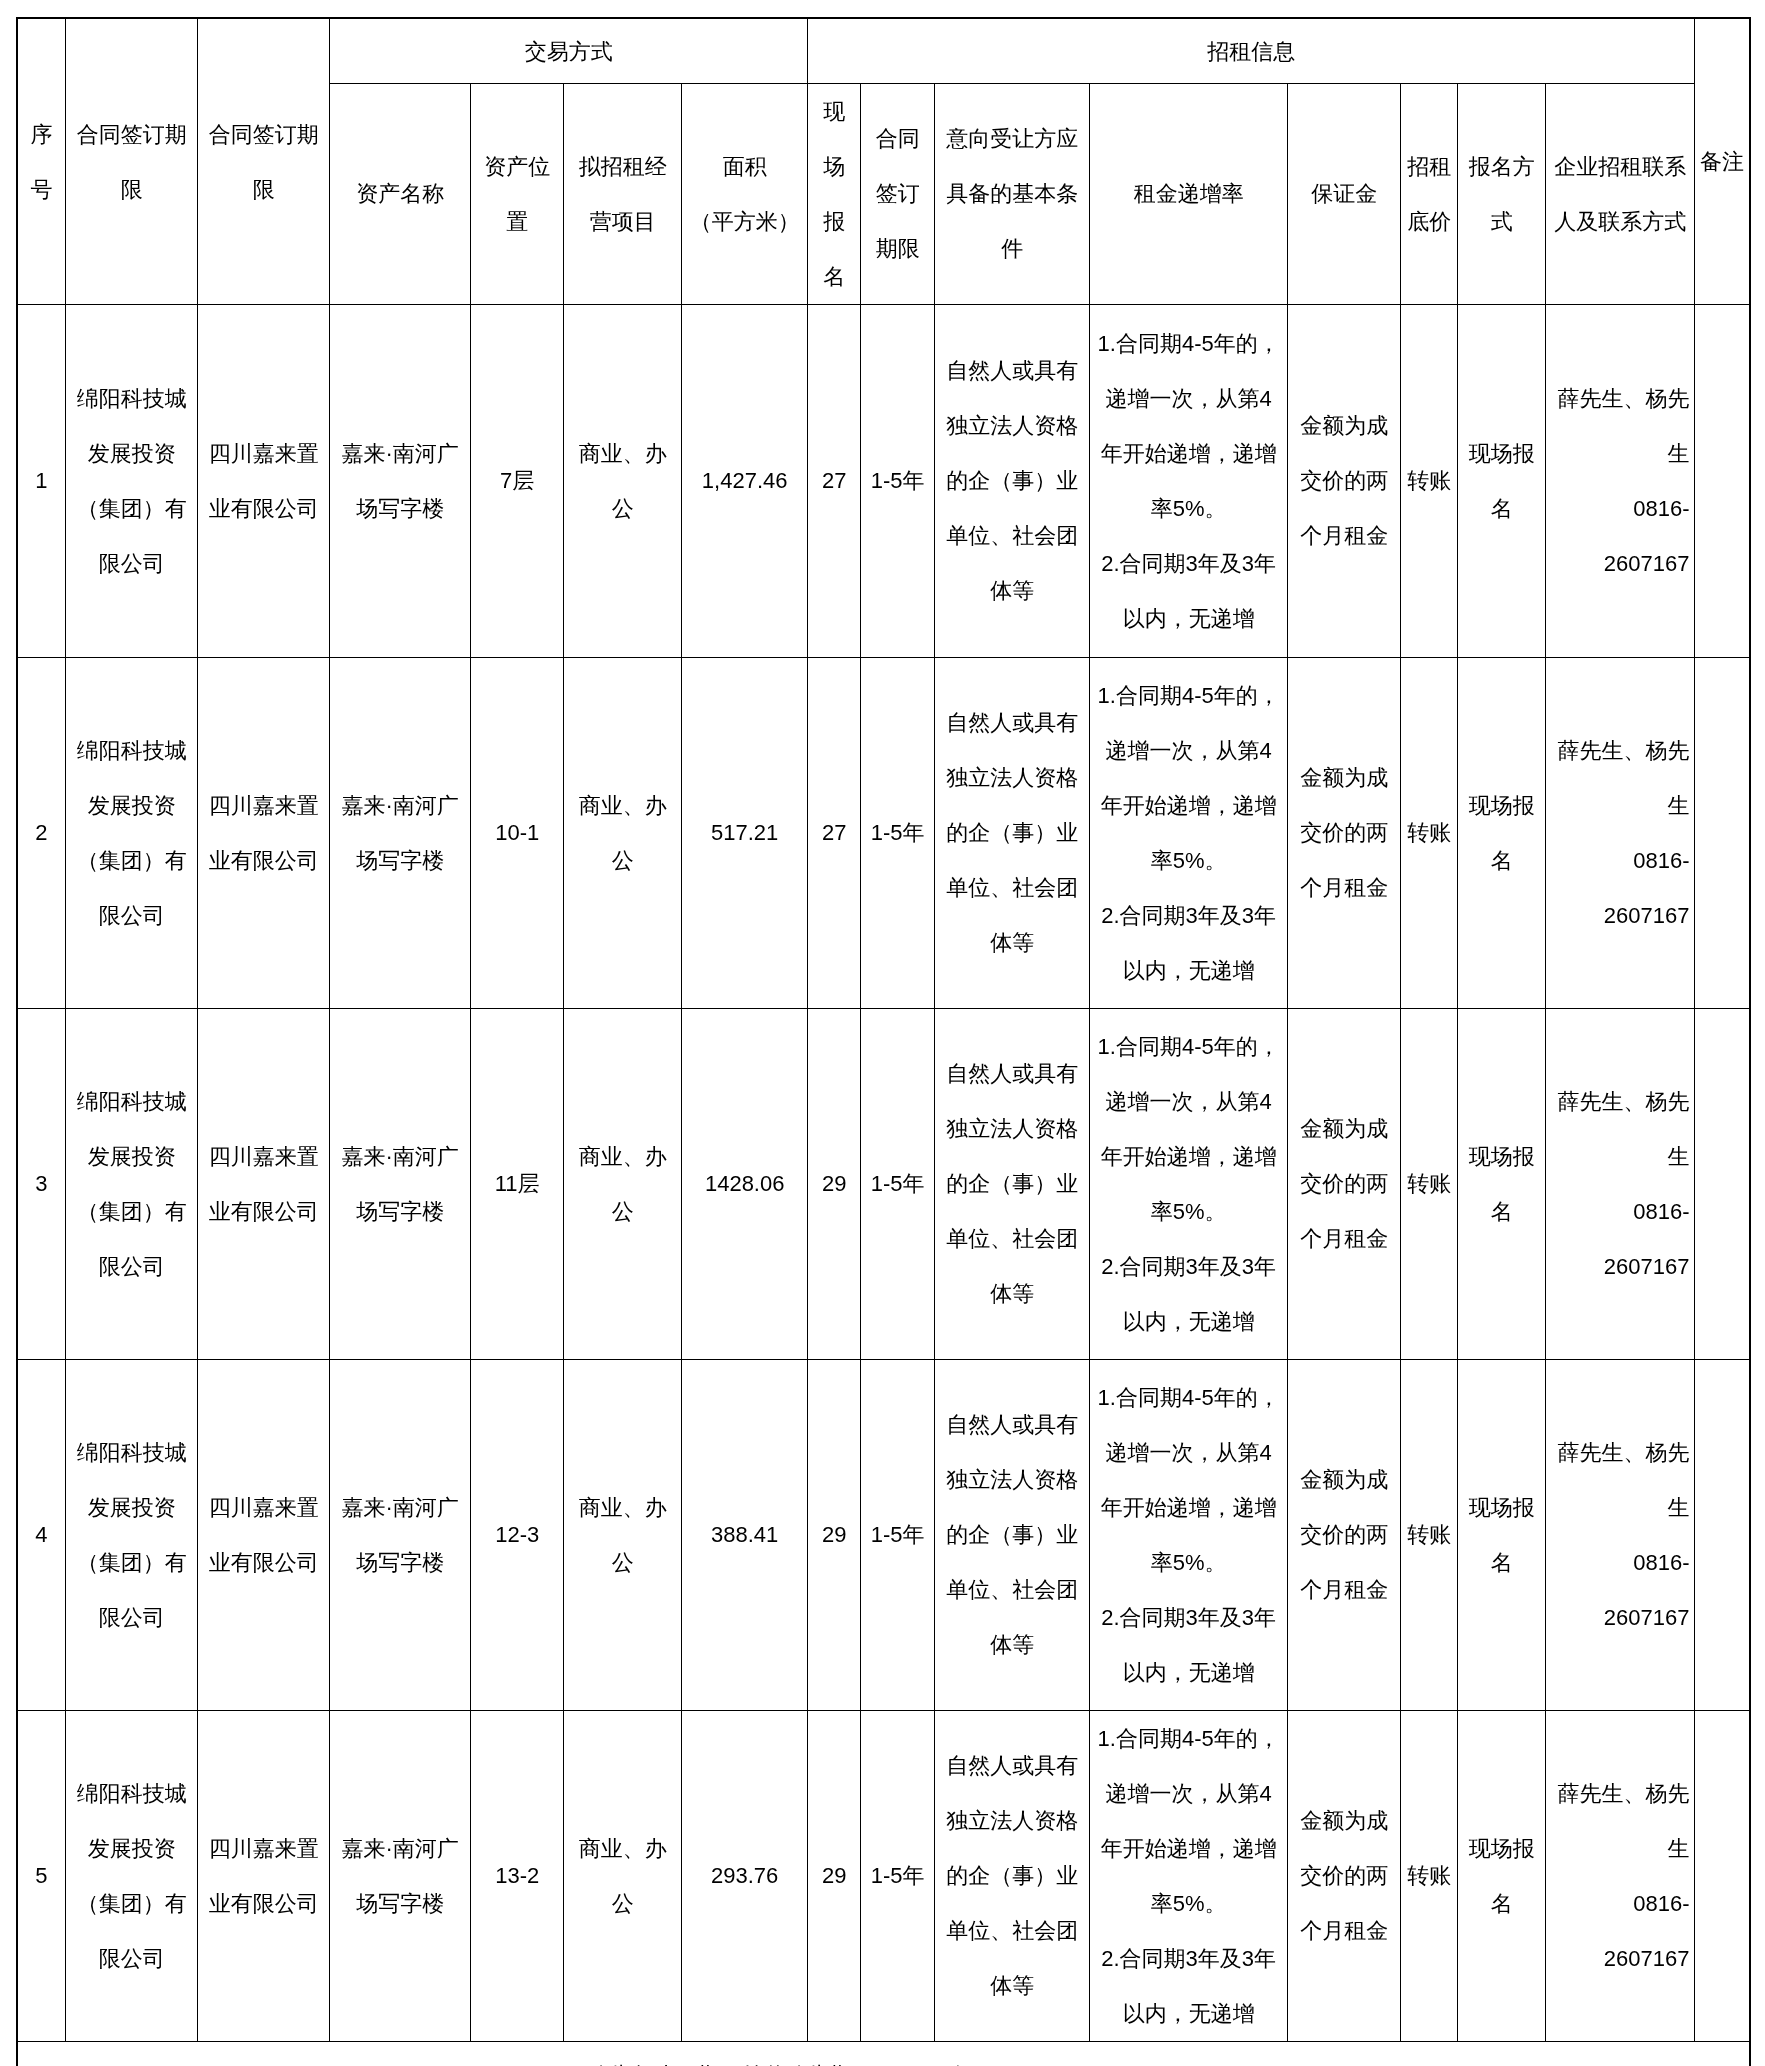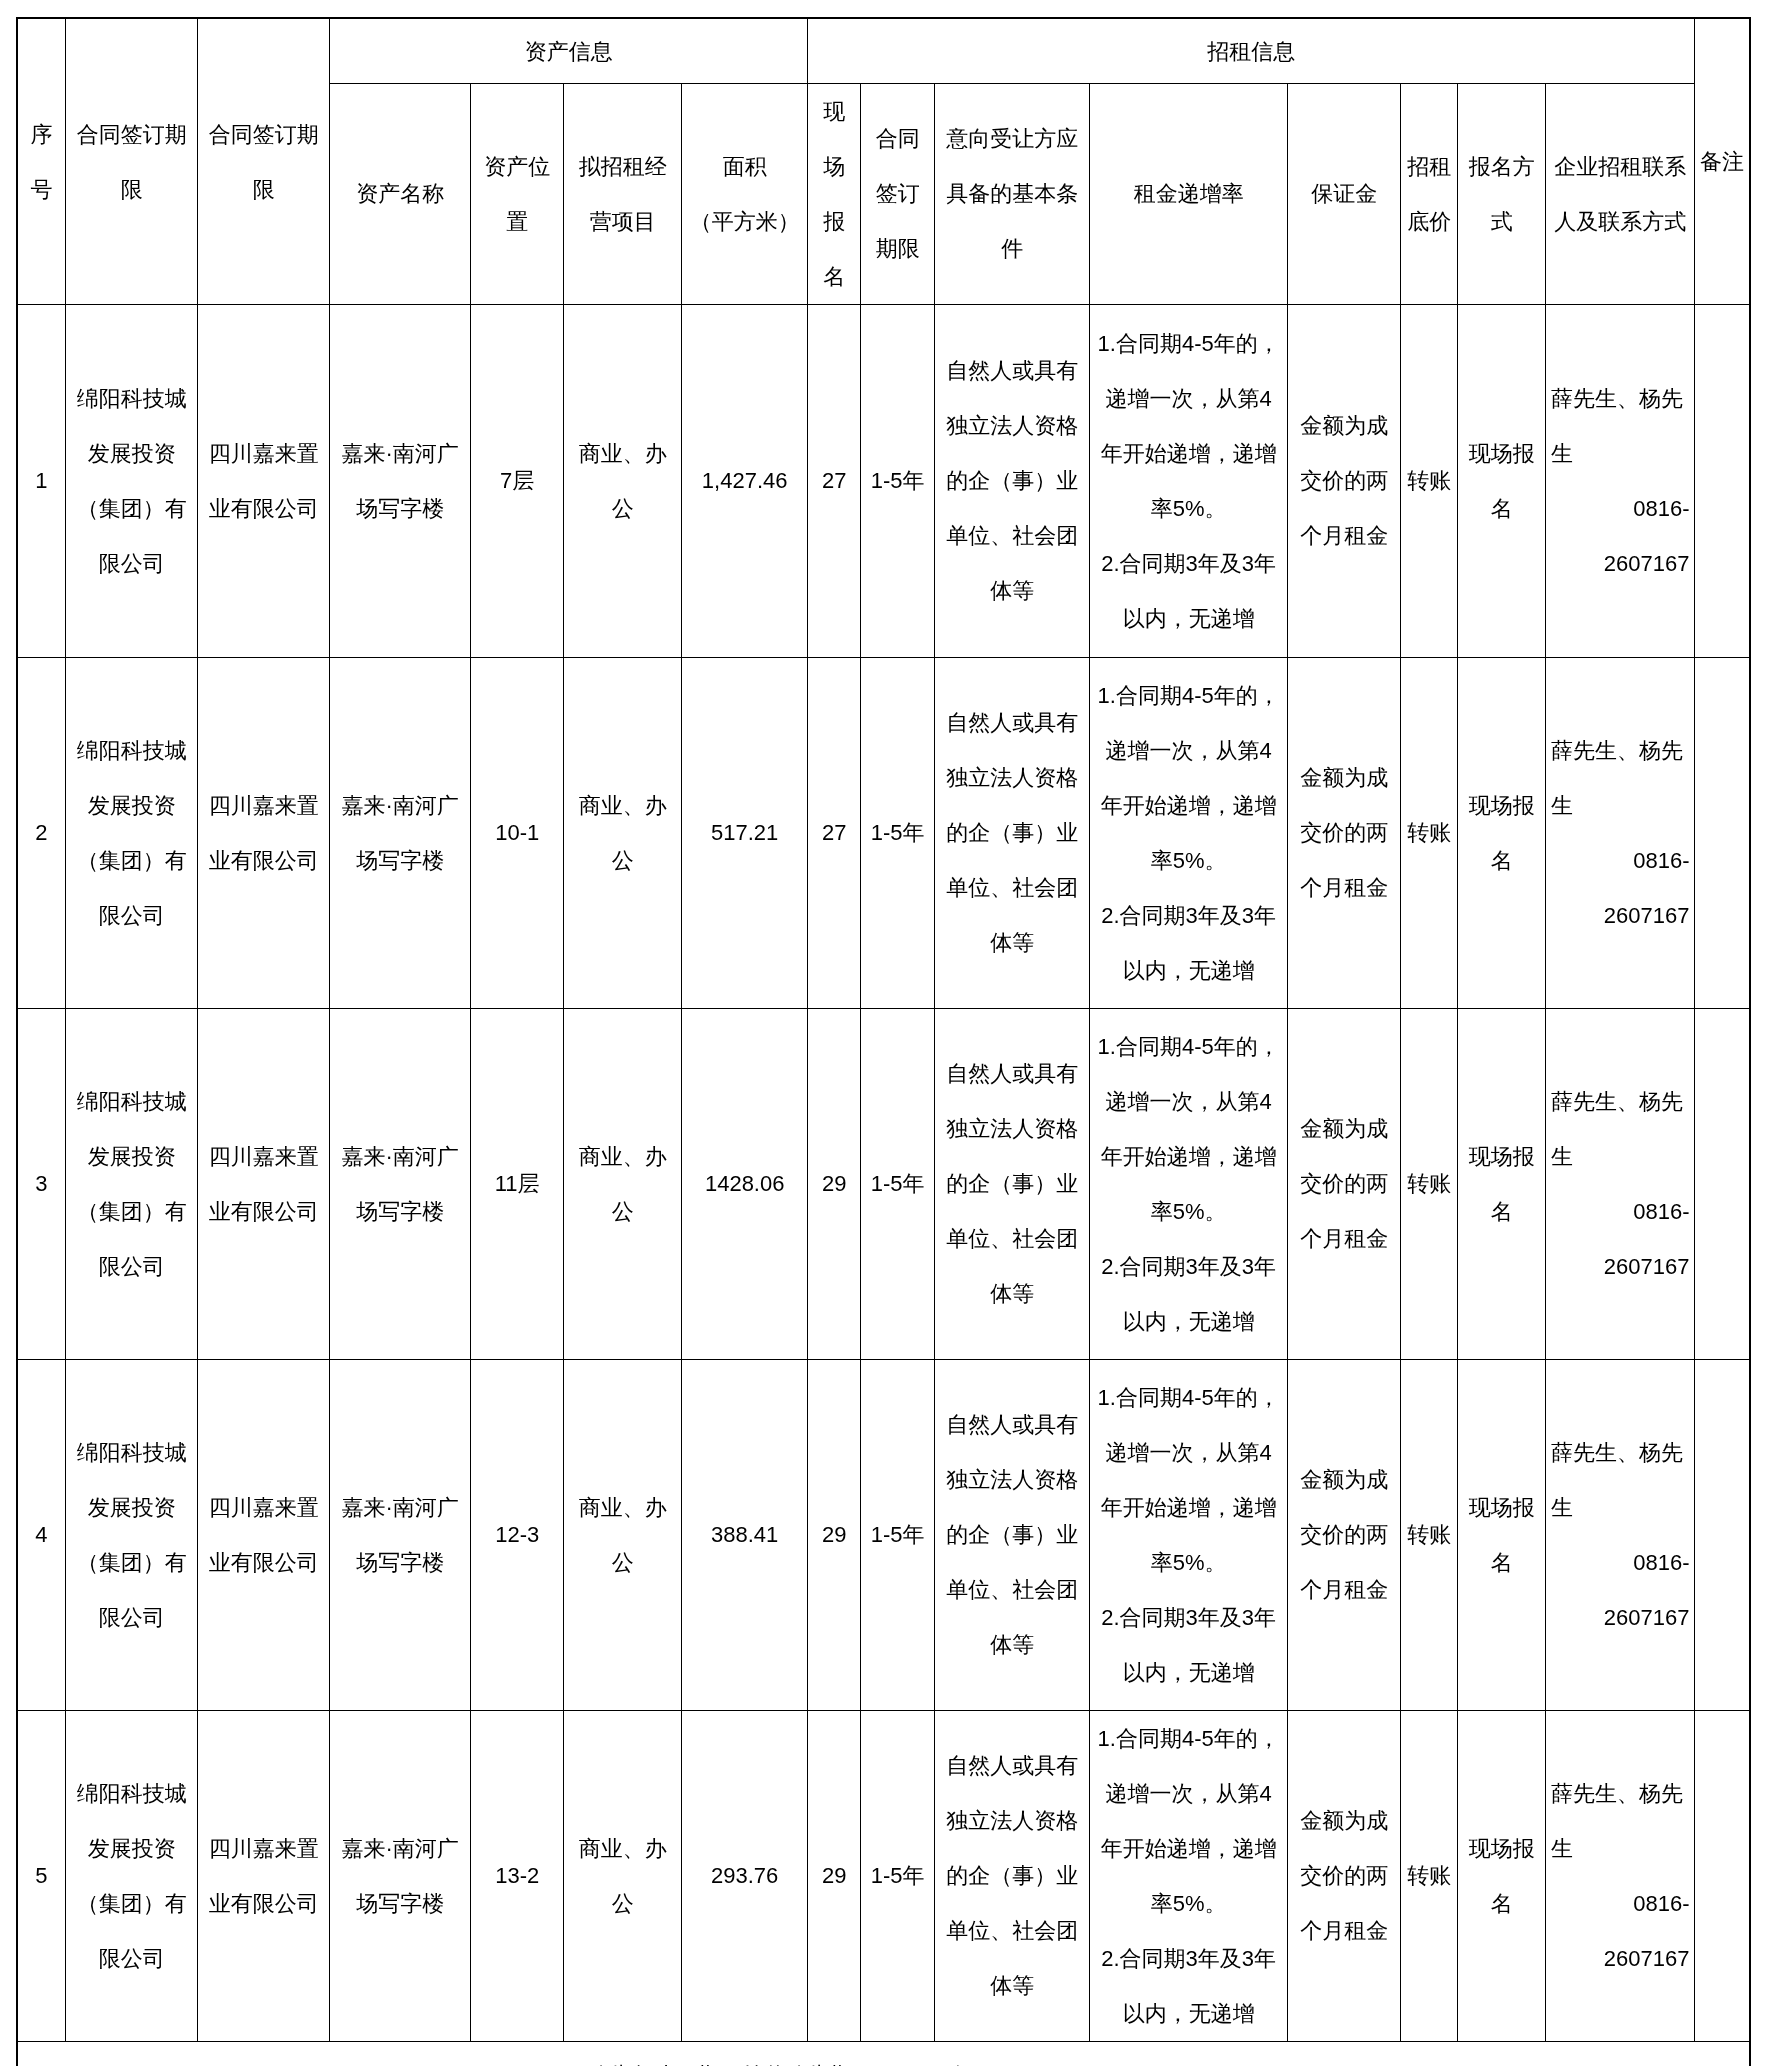--- a/index.html
+++ b/index.html
@@ -33,21 +33,21 @@
   }
   tr.group-row   { height: 65px; }
   tr.subhead-row { height: 177px; }
   tr.row-1 { height: 353px; }
   tr.row-2 { height: 351px; }
   tr.row-3 { height: 351px; }
   tr.row-4 { height: 351px; }
   tr.row-5 { height: 316px; }
   tr.footer-row td { height: 67px; }
   .pre { white-space: pre-line; }
-  .contact-name  { text-align: left; }
+  .contact-name  { text-align: right; }
   .contact-phone { text-align: right; }
 </style>
 </head>
 <body>
 
 <div class="page">
   <table class="notice">
     <colgroup>
       <col style="width:49px">
         <col style="width:132px">
@@ -65,21 +65,21 @@
         <col style="width:88px">
         <col style="width:149px">
       <col style="width:55px">
     </colgroup>
 
     <tbody>
         <tr class="group-row">
       <th rowspan="2">序号</th>
       <th rowspan="2">合同签订期限</th>
       <th rowspan="2">合同签订期限</th>
-      <th colspan="4">资产信息</th>
+      <th colspan="4">交易方式</th>
       <th colspan="8">招租信息</th>
       <th rowspan="2">备注</th>
     </tr>
     <tr class="subhead-row">
       <th>资产名称</th>
       <th>资产位置</th>
       <th>拟招租经营项目</th>
       <th class="pre">面积
 （平方米）</th>
       <th>现场报名</th>

